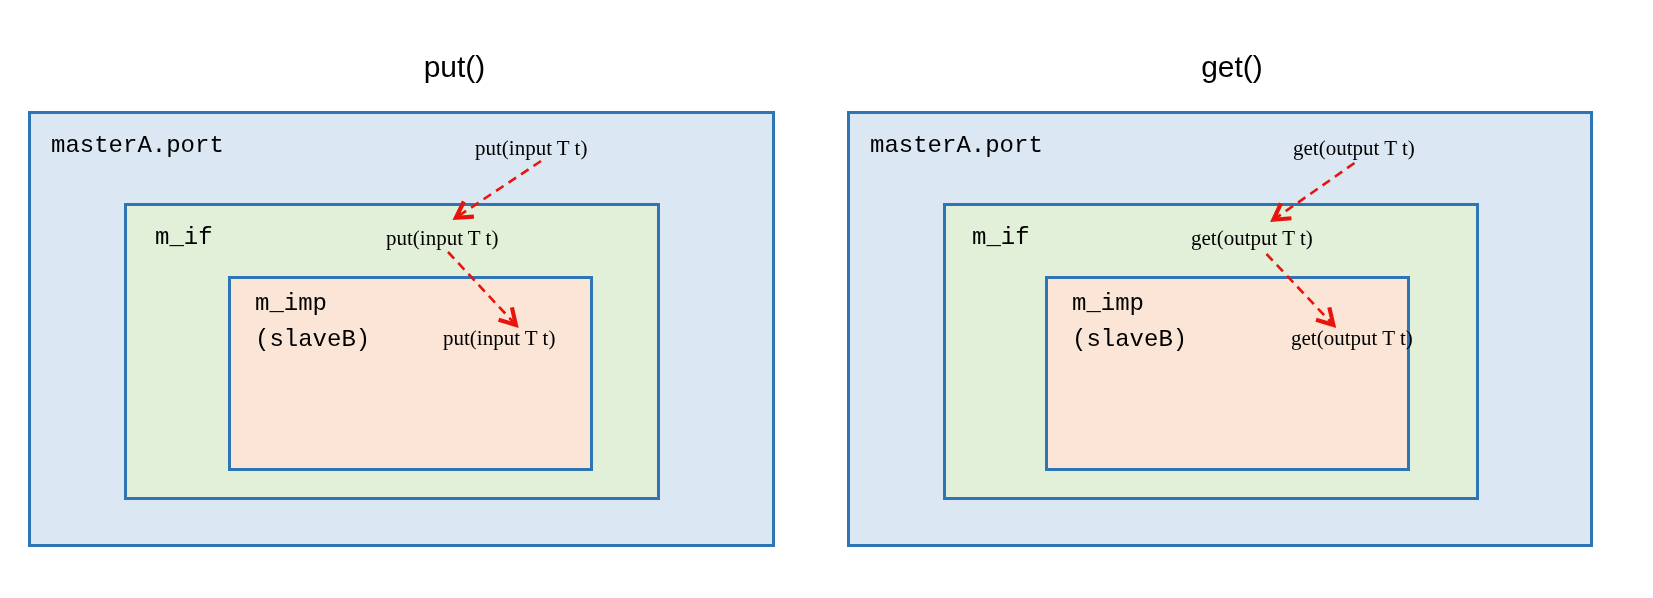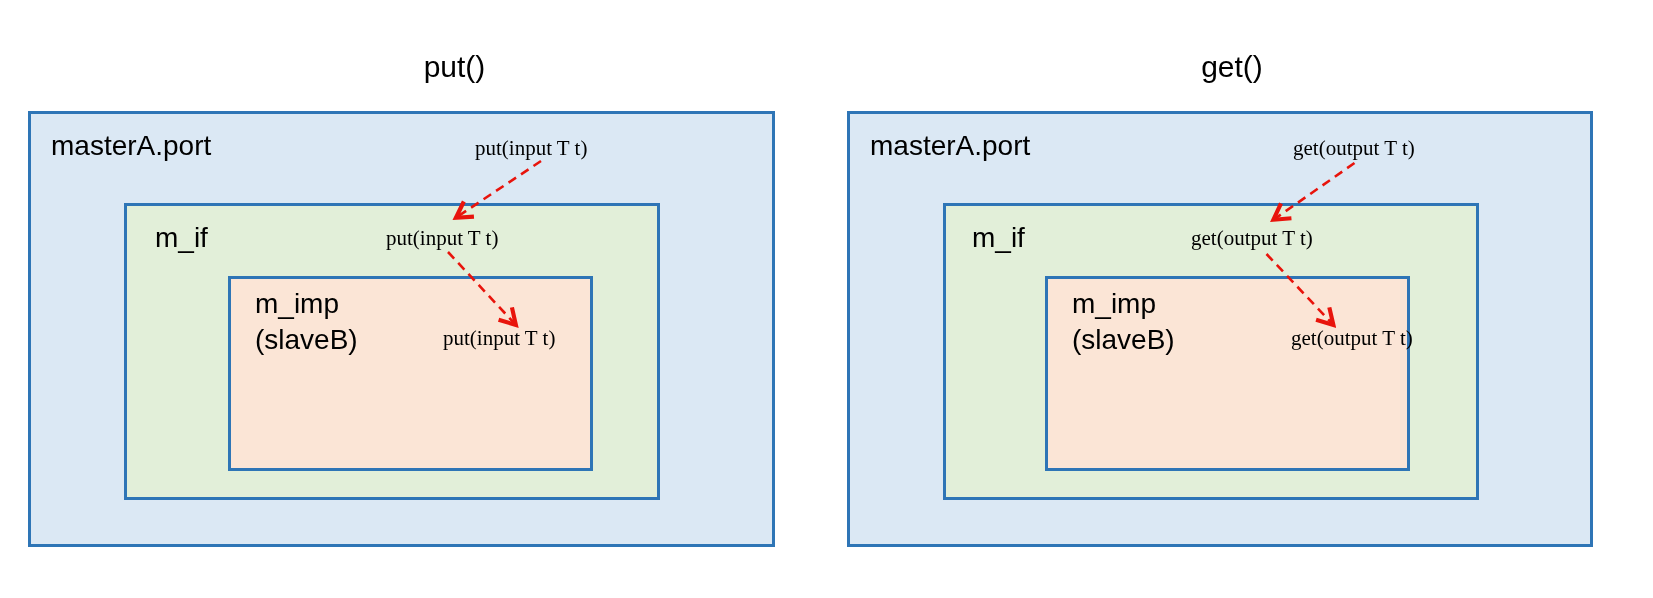--- a/index.html
+++ b/index.html
@@ -58,24 +58,25 @@
   }
   .imp-box {
     left: 197px;
     top: 162px;
     width: 365px;
     height: 195px;
     background: var(--imp-fill, #fbe5d6);
   }
   .box-label {
     position: absolute;
-    font-size: 28px;
+    font-size: 24px;
     line-height: 36px;
     color: var(--text-color, #000);
     white-space: nowrap;
+    font-family: Liberation Mono, monospace;
   }
   .call-label {
     position: absolute;
     font-size: 21px;
     line-height: 25px;
     color: var(--text-color, #000);
     white-space: nowrap;
     font-family: Liberation Serif, serif;
   }
   .arrow-layer {

